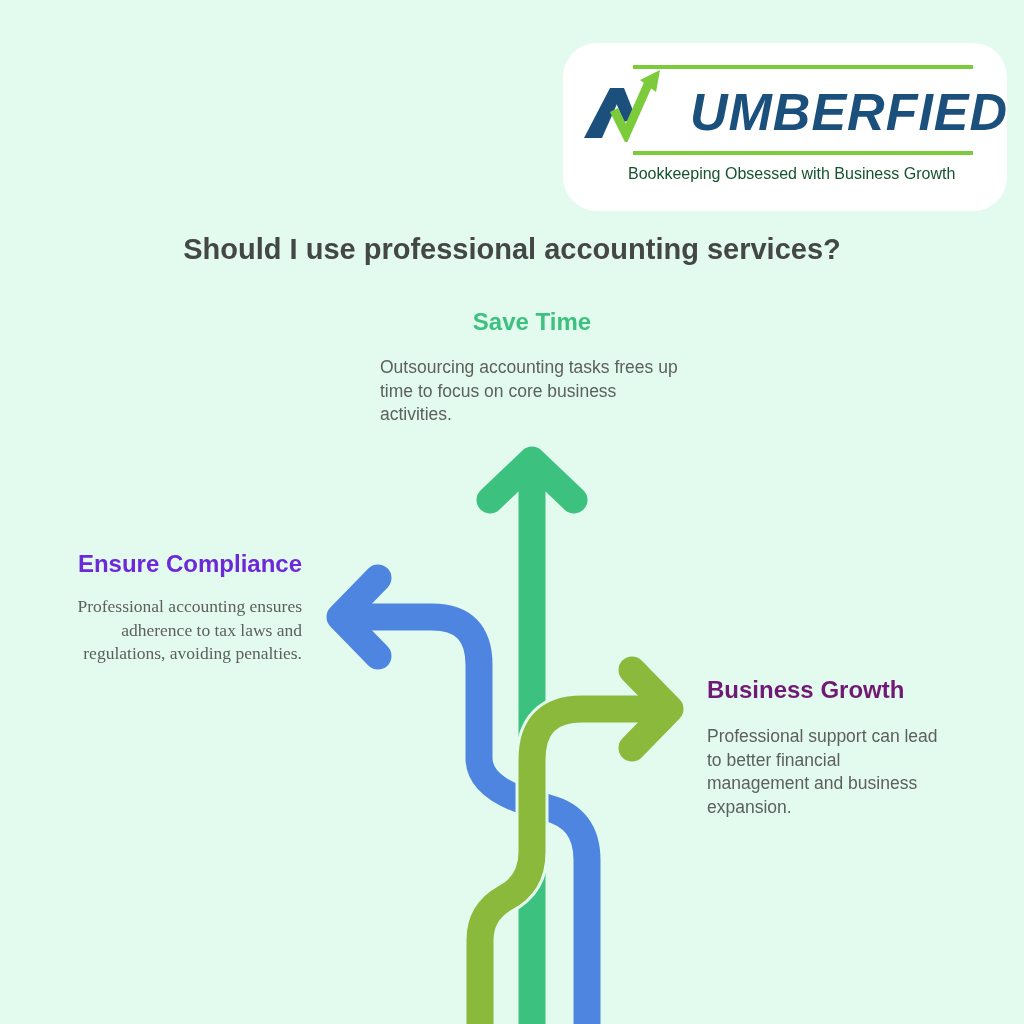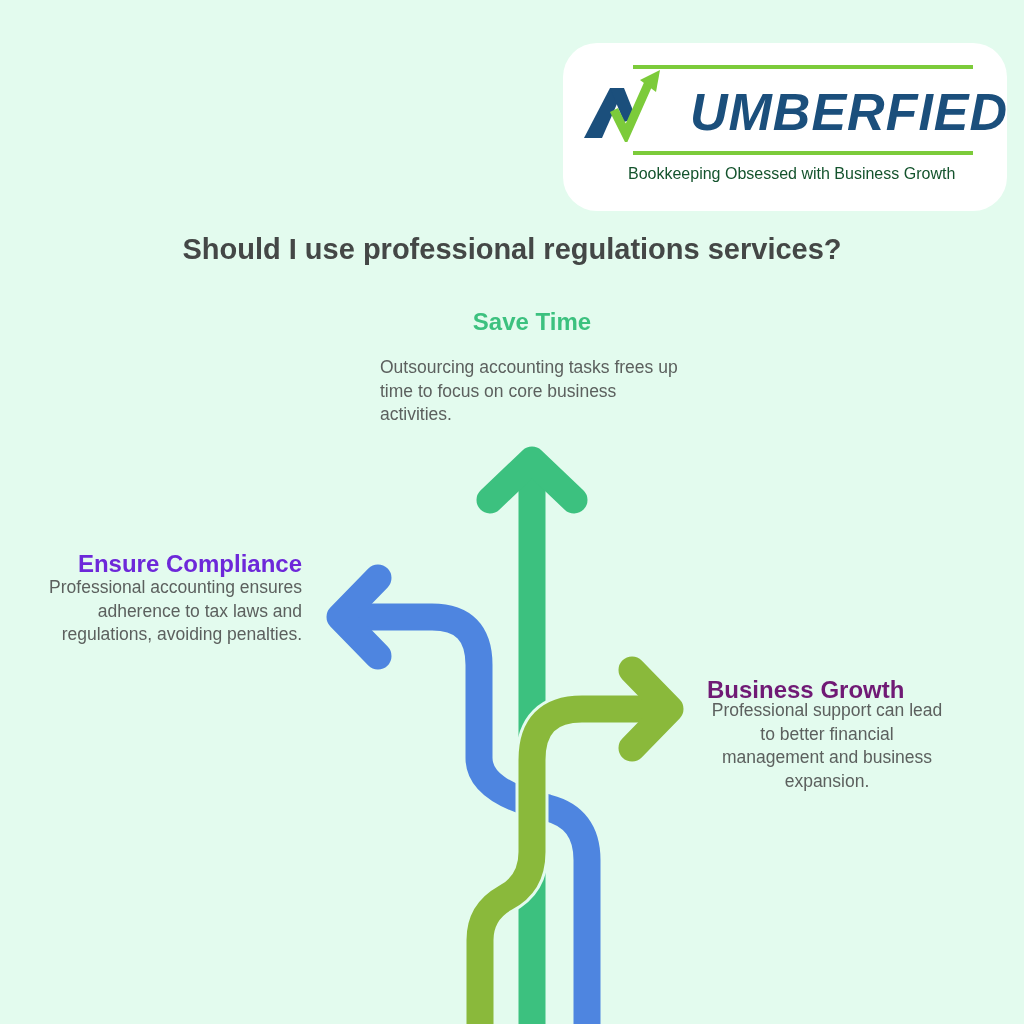--- a/index.html
+++ b/index.html
@@ -27,43 +27,43 @@
   }
   .page-title {
     position:absolute; left:0; width:1024px; top:229px; text-align:center;
     font-size:29px; font-weight:bold; color:#444746; line-height:40px;
   }
   .heading { position:absolute; font-weight:bold; font-size:24px; line-height:30px; }
   .desc { position:absolute; font-size:17.5px; line-height:23.5px; color:#5c605e; }
   .save-title { left:0; width:1064px; top:307px; text-align:center; color:#3cc17f; }
   .save-desc { left:380px; width:300px; top:356px; text-align:left; }
   .comp-title { left:40px; width:262px; top:549px; text-align:right; color:#6d28d9; }
-  .comp-desc { left:40px; width:262px; top:576px; text-align:right; }
+  .comp-desc { left:40px; width:262px; top:595px; text-align:right;font-family:Liberation Serif, serif; }
   .grow-title { left:707px; width:280px; top:644px; text-align:left; color:#701a75;margin-top:31px; }
-  .grow-desc { left:707px; width:240px; top:699px; text-align:center; }
+  .grow-desc { left:707px; width:240px; top:725px; text-align:left; }
   svg.arrows { position:absolute; left:0; top:0; }
 </style>
 </head>
 <body>
 
 <div class="logo-card"></div>
 <div class="logo-line top"></div>
 <svg class="logo-mark" viewBox="0 0 80 72">
 
   <polygon points="0,68 26,18 40,18 18,68" fill="#1b4f7c"></polygon>
   <polygon points="26,18 40,18 52,48 40,52" fill="#1b4f7c"></polygon>
 
   <polyline points="30,40 42,64 66,10" fill="none" stroke="#7ccb3a" stroke-width="9" stroke-linejoin="miter"></polyline>
   <polygon points="56,10 76,0 72,22" fill="#7ccb3a"></polygon>
 </svg>
 <div class="logo-word">UMBERFIED</div>
 <div class="logo-line bottom"></div>
 <div class="logo-tagline">Bookkeeping Obsessed with Business Growth</div>
 
-<div class="page-title">Should I use professional regulations services?</div>
+<div class="page-title">Should I use professional accounting services?</div>
 
 <div class="heading save-title">Save Time</div>
 <div class="desc save-desc">Outsourcing accounting tasks frees up time to focus on core business activities.</div>
 
 <div class="heading comp-title">Ensure Compliance</div>
 <div class="desc comp-desc">Professional accounting ensures adherence to tax laws and regulations, avoiding penalties.</div>
 
 <div class="heading grow-title">Business Growth</div>
 <div class="desc grow-desc">Professional support can lead to better financial management and business expansion.</div>
 

